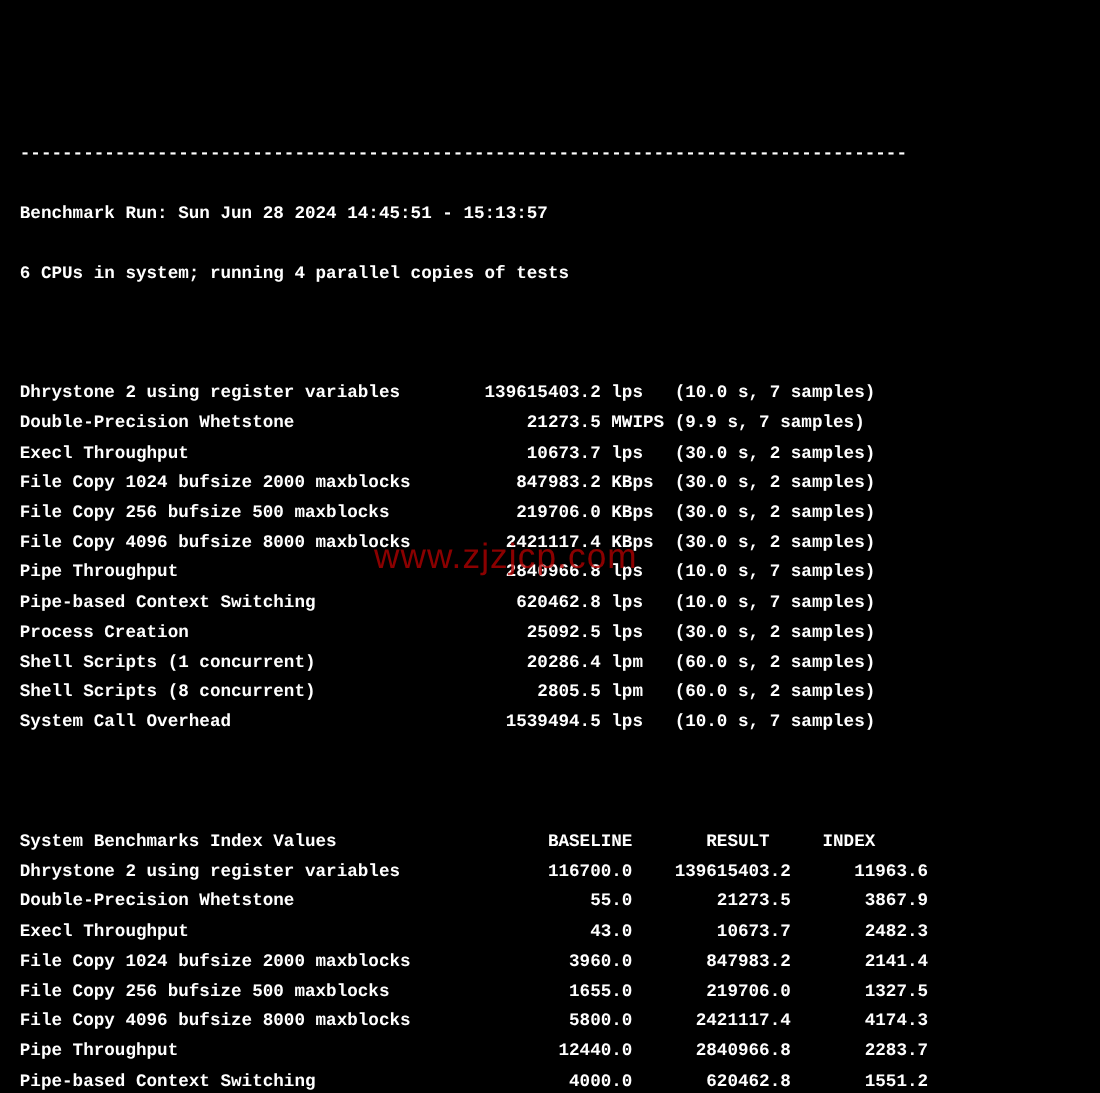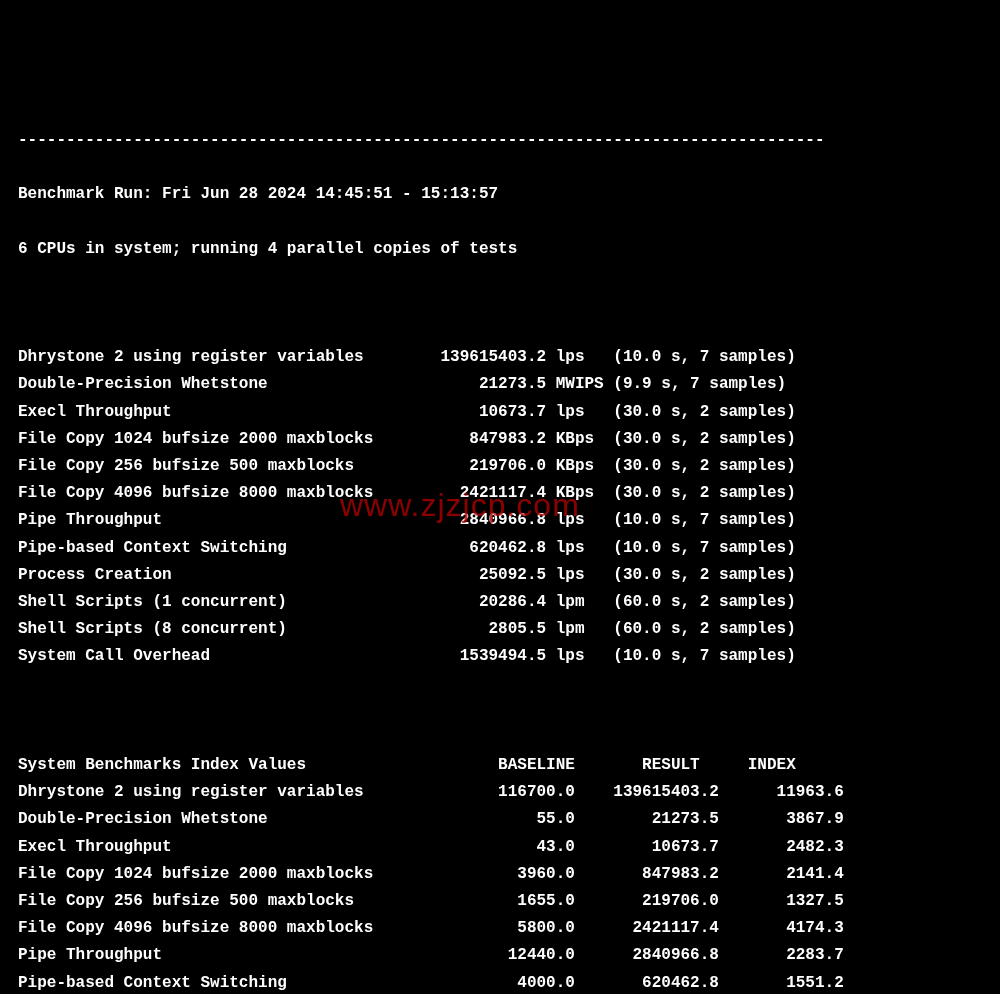--- a/index.html
+++ b/index.html
@@ -29,21 +29,21 @@
     }
     .row { display: block; }
     .blank { display: block; height: 1.7em; }
   </style>
 </head>
 <body>
 
 
 
 <span class="row">------------------------------------------------------------------------------------</span>
-<span class="row">Benchmark Run: Fri Jun 28 2024 14:45:51 - 15:13:57</span>
+<span class="row">Benchmark Run: Sun Jun 28 2024 14:45:51 - 15:13:57</span>
 <span class="row">6 CPUs in system; running 4 parallel copies of tests</span>
 <span class="blank"></span>
 <div id="raw-block"><span class="row">Dhrystone 2 using register variables        139615403.2 lps   (10.0 s, 7 samples)</span><span class="row">Double-Precision Whetstone                      21273.5 MWIPS (9.9 s, 7 samples)</span><span class="row">Execl Throughput                                10673.7 lps   (30.0 s, 2 samples)</span><span class="row">File Copy 1024 bufsize 2000 maxblocks          847983.2 KBps  (30.0 s, 2 samples)</span><span class="row">File Copy 256 bufsize 500 maxblocks            219706.0 KBps  (30.0 s, 2 samples)</span><span class="row">File Copy 4096 bufsize 8000 maxblocks         2421117.4 KBps  (30.0 s, 2 samples)</span><span class="row">Pipe Throughput                               2840966.8 lps   (10.0 s, 7 samples)</span><span class="row">Pipe-based Context Switching                   620462.8 lps   (10.0 s, 7 samples)</span><span class="row">Process Creation                                25092.5 lps   (30.0 s, 2 samples)</span><span class="row">Shell Scripts (1 concurrent)                    20286.4 lpm   (60.0 s, 2 samples)</span><span class="row">Shell Scripts (8 concurrent)                     2805.5 lpm   (60.0 s, 2 samples)</span><span class="row">System Call Overhead                          1539494.5 lps   (10.0 s, 7 samples)</span></div>
 <span class="blank"></span>
 <div id="index-block"><span class="row">System Benchmarks Index Values                    BASELINE       RESULT     INDEX</span><span class="row">Dhrystone 2 using register variables              116700.0    139615403.2      11963.6</span><span class="row">Double-Precision Whetstone                            55.0        21273.5       3867.9</span><span class="row">Execl Throughput                                      43.0        10673.7       2482.3</span><span class="row">File Copy 1024 bufsize 2000 maxblocks               3960.0       847983.2       2141.4</span><span class="row">File Copy 256 bufsize 500 maxblocks                 1655.0       219706.0       1327.5</span><span class="row">File Copy 4096 bufsize 8000 maxblocks               5800.0      2421117.4       4174.3</span><span class="row">Pipe Throughput                                    12440.0      2840966.8       2283.7</span><span class="row">Pipe-based Context Switching                        4000.0       620462.8       1551.2</span></div>
 
 
 
 
 

